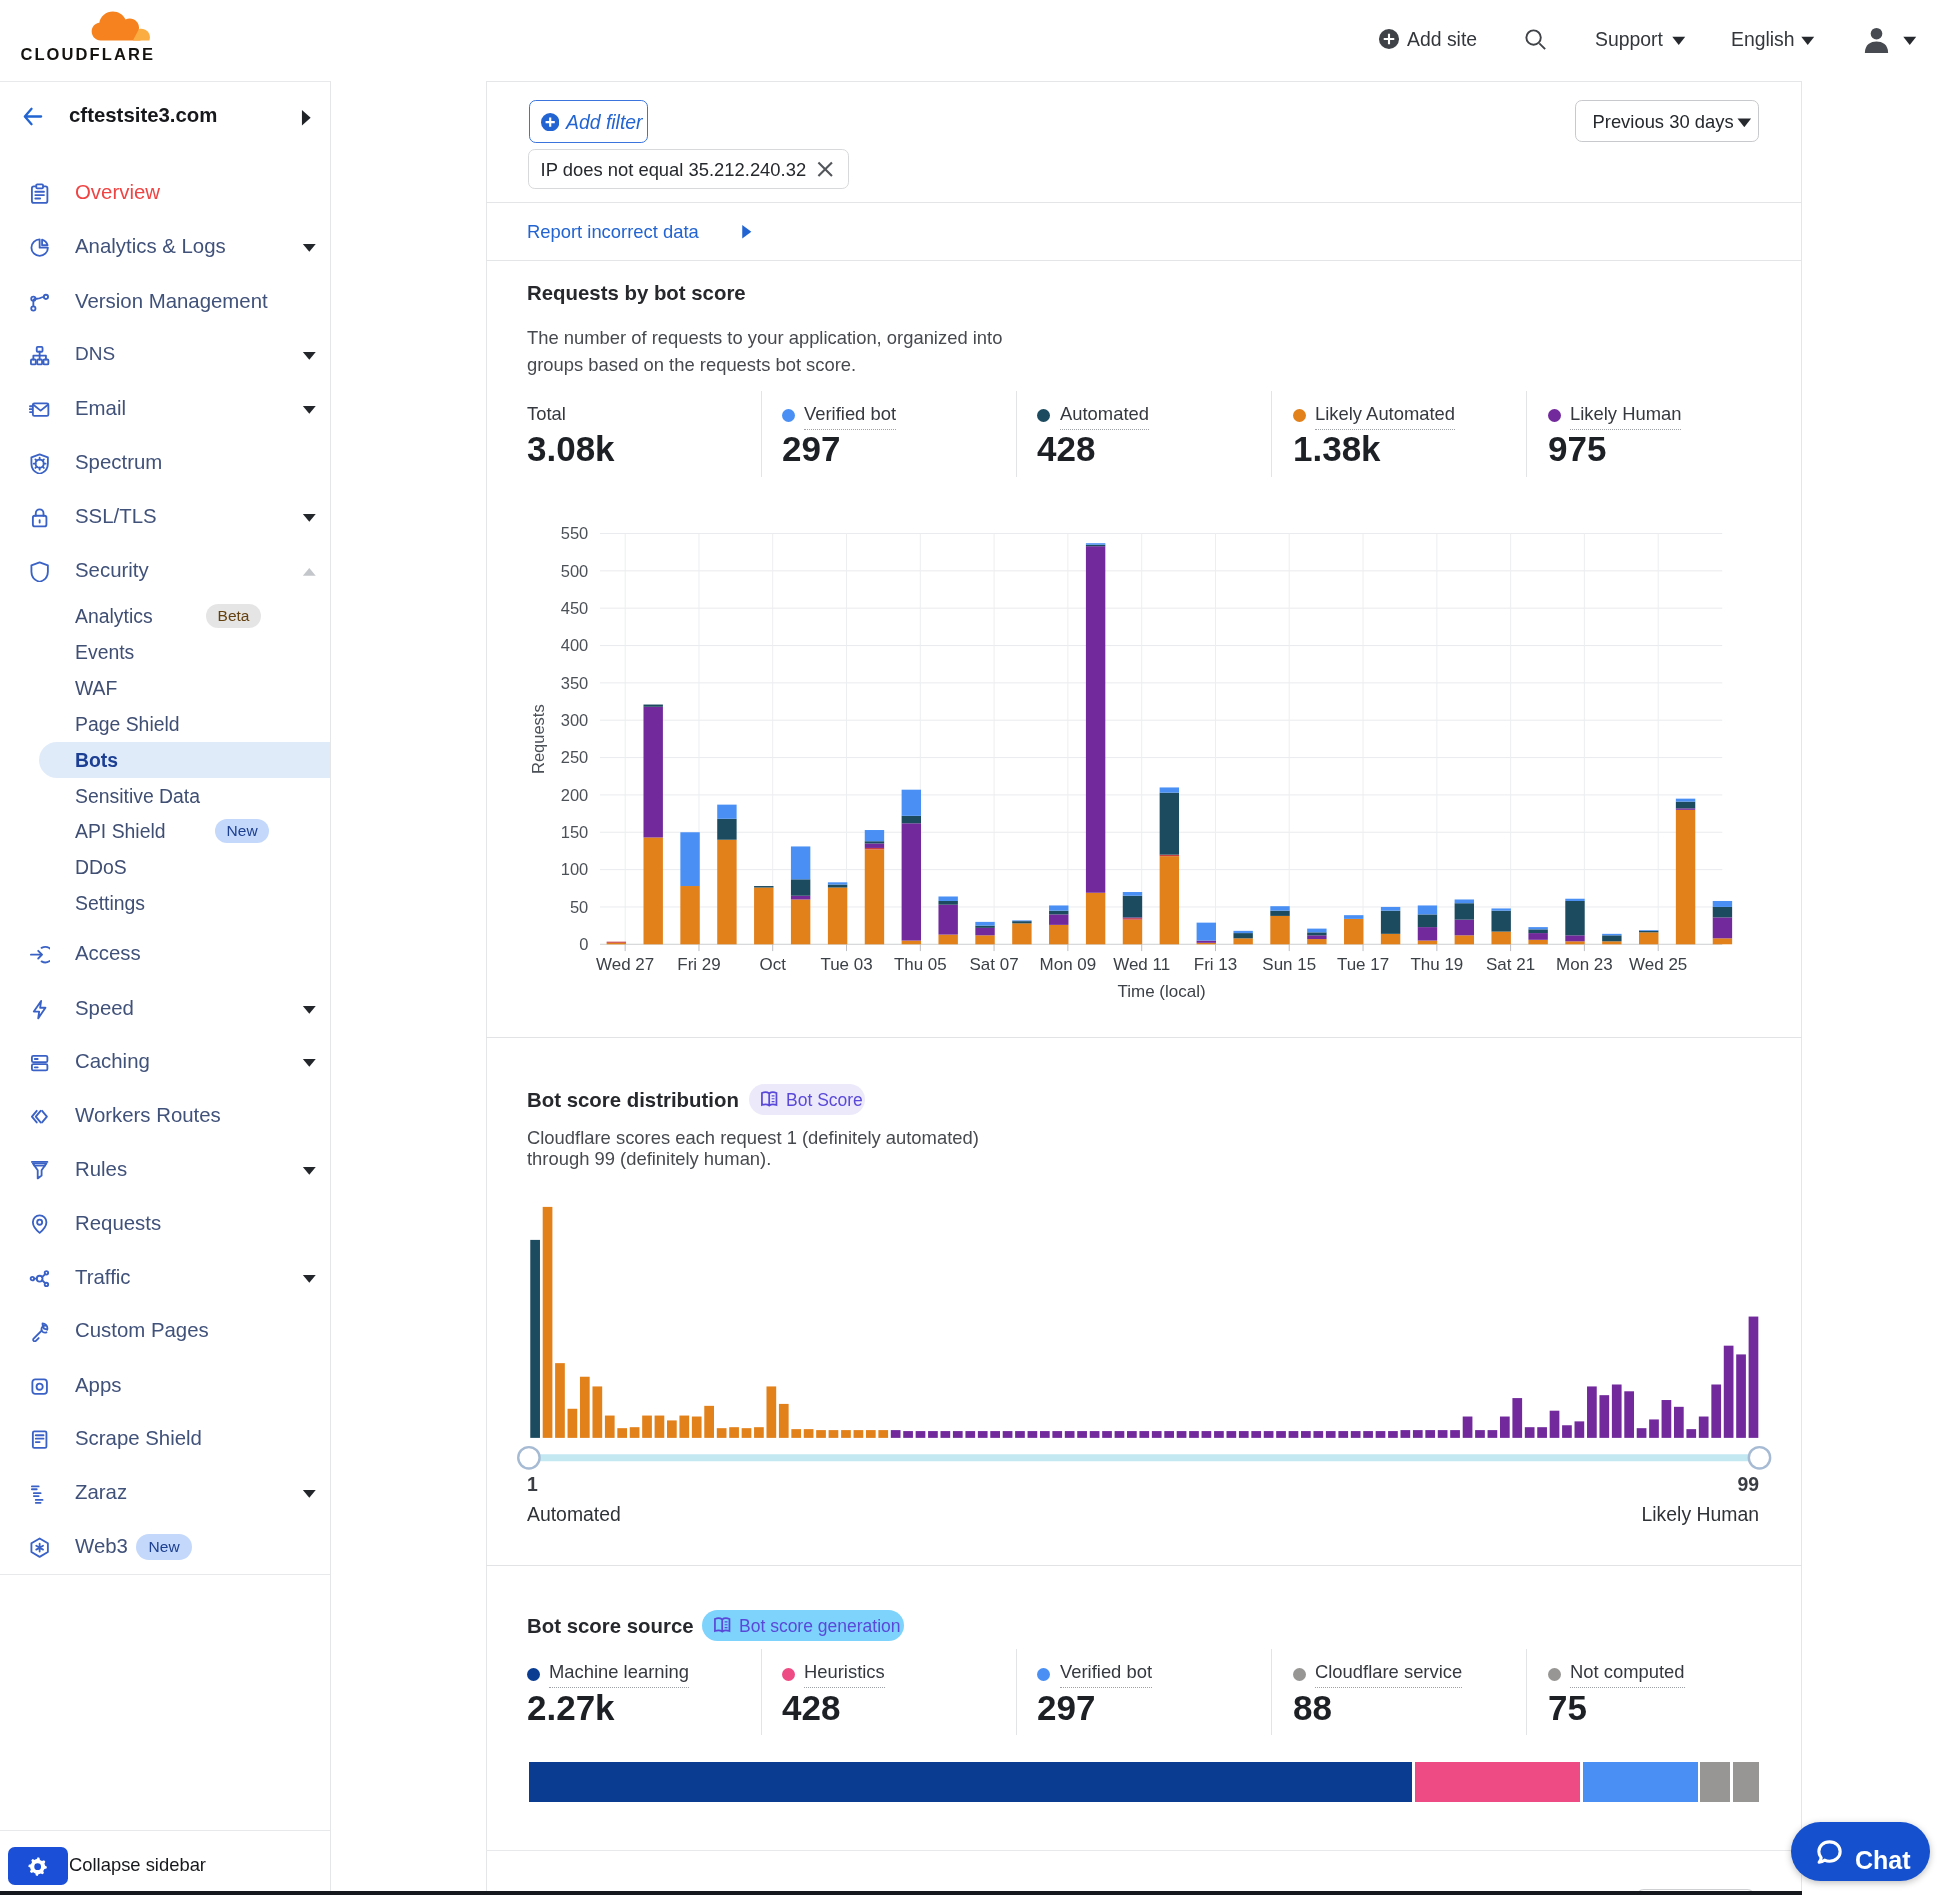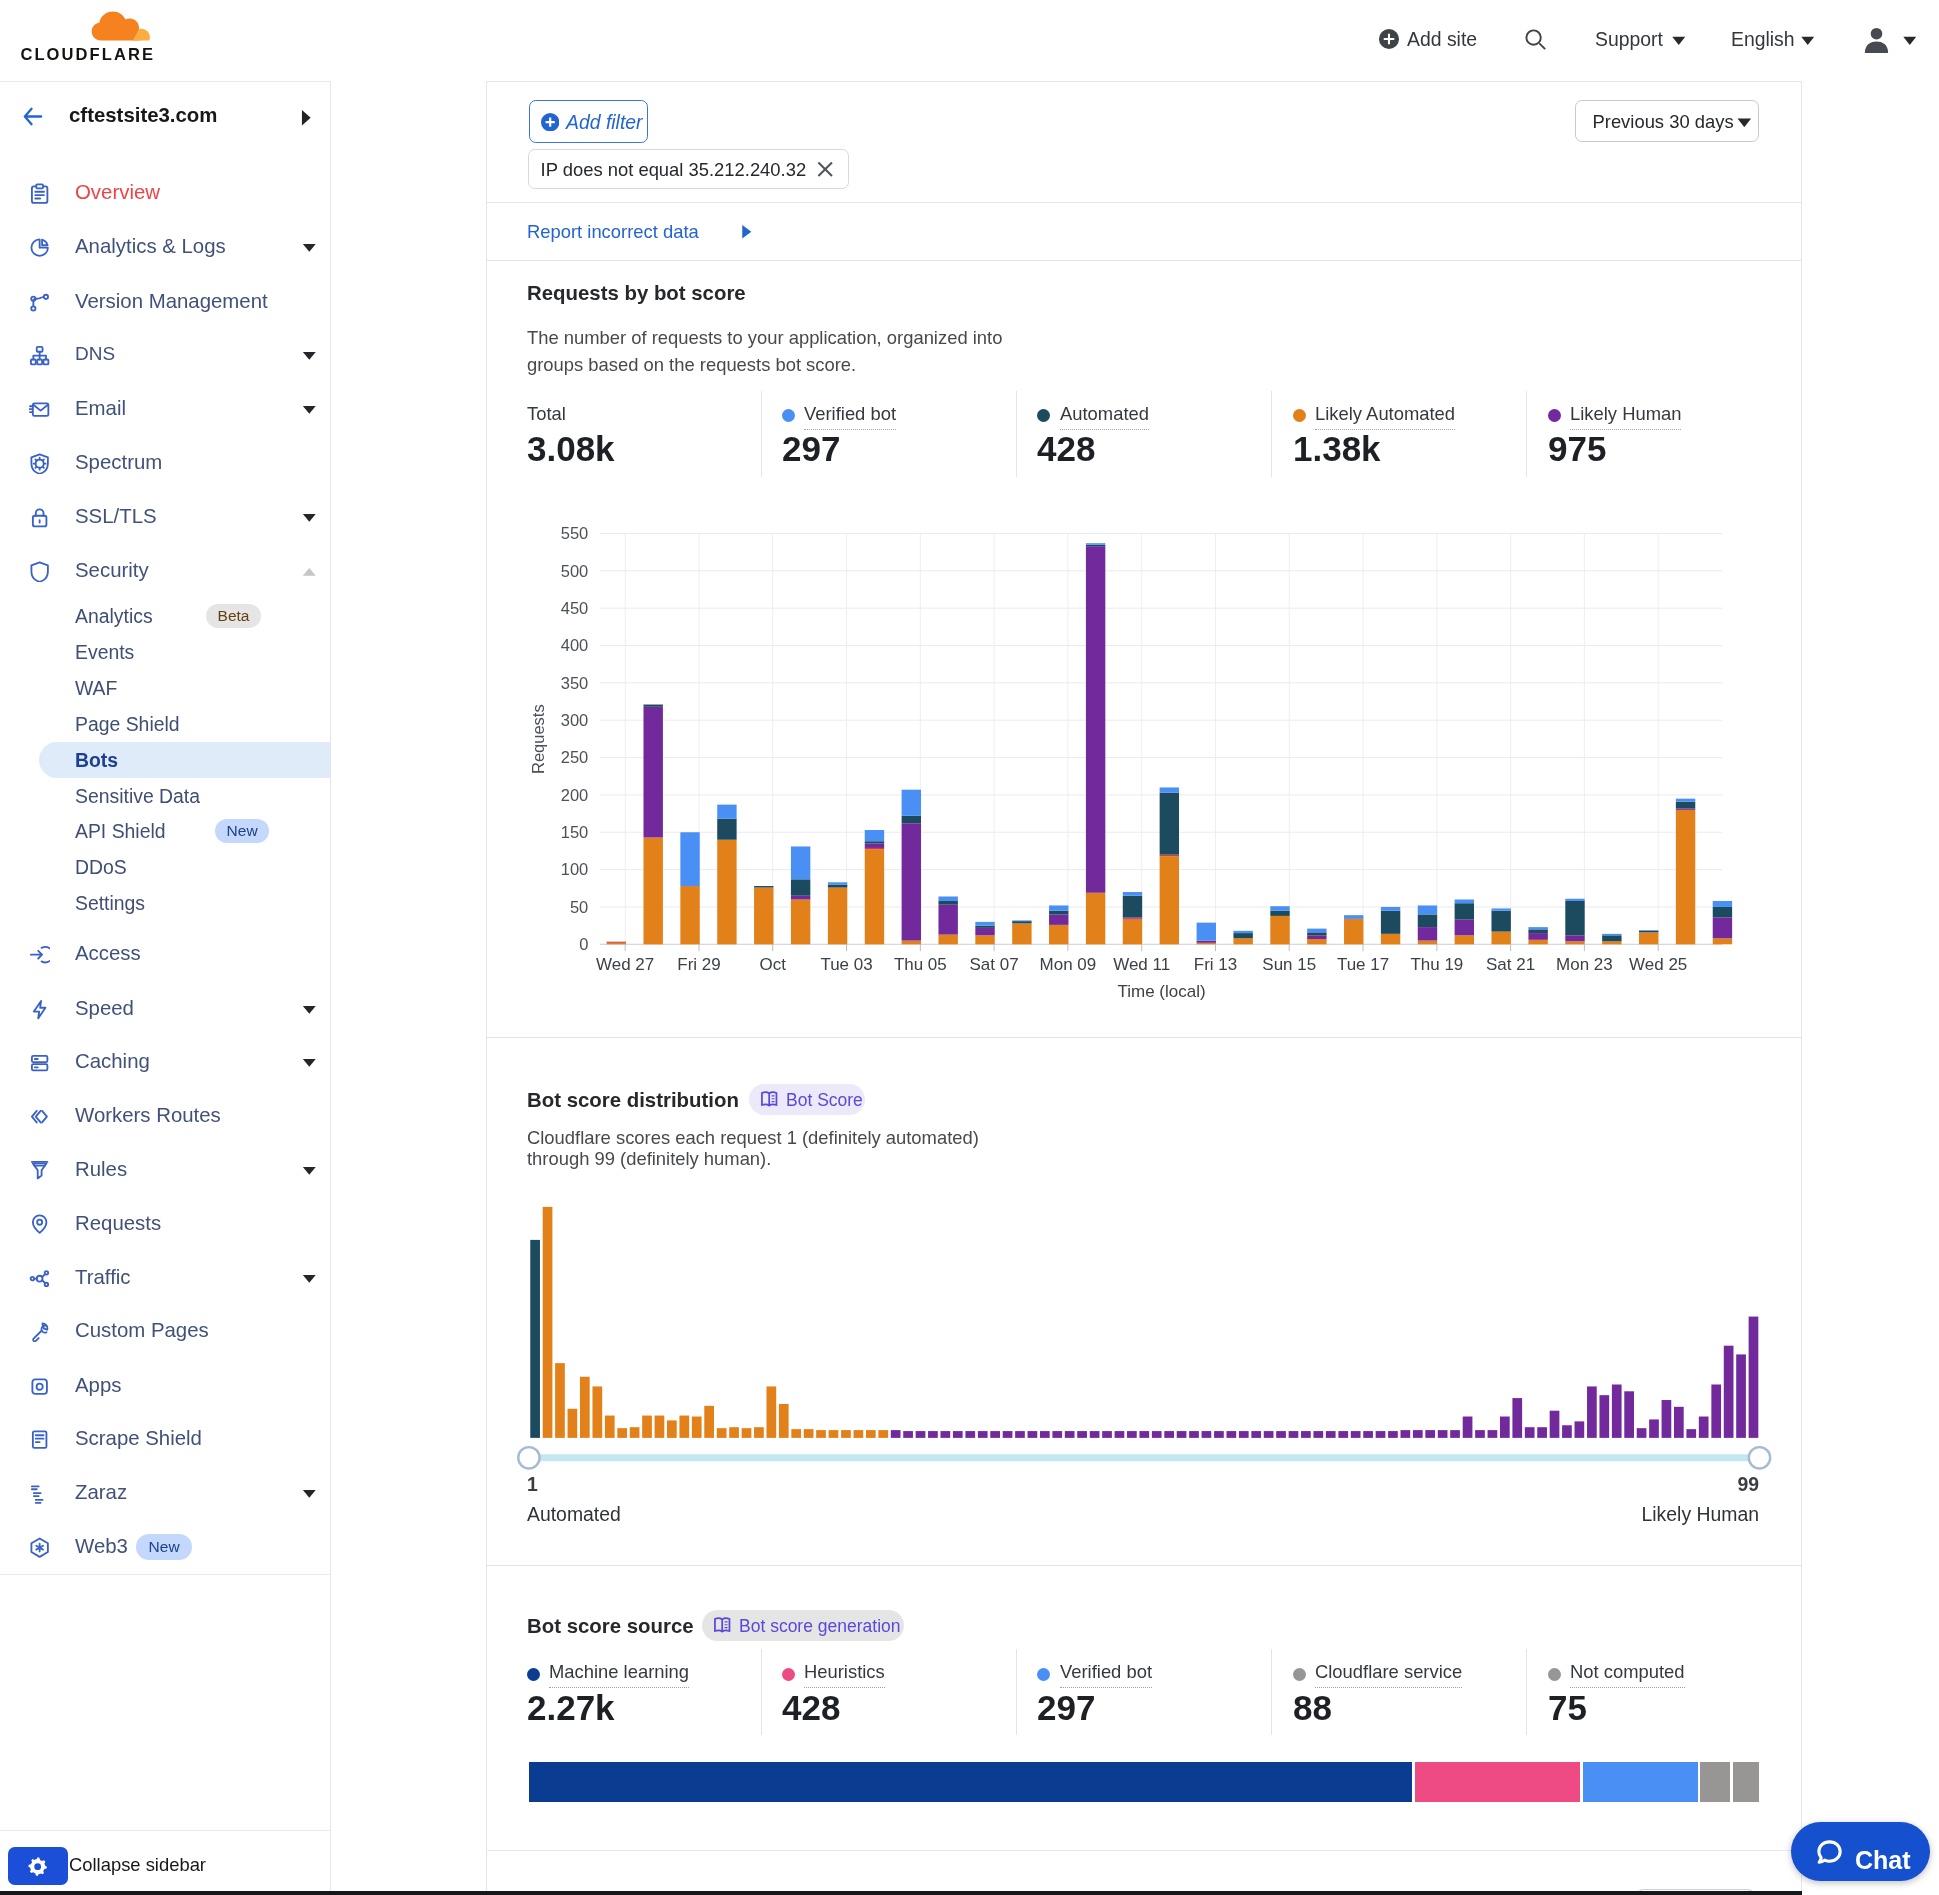--- a/index.html
+++ b/index.html
@@ -602,21 +602,21 @@
 <circle cx="545" cy="302.5" r="11" fill="#fff" stroke="#a6bbd3" stroke-width="2.5"></circle>
 <circle cx="1813" cy="302.5" r="11" fill="#fff" stroke="#a6bbd3" stroke-width="2.5"></circle>
 </svg>
 
 <div class="abs" style="left:527px;top:1473px;font-size:19.4px;font-weight:700;color:#3a3e44;">1</div>
 <div class="abs" style="left:1708px;top:1473px;width:51px;text-align:right;font-size:19.4px;font-weight:700;color:#3a3e44;">99</div>
 <div class="abs" style="left:527px;top:1503px;font-size:19.4px;color:#2f3338;">Automated</div>
 <div class="abs" style="left:1565px;top:1503px;width:194px;text-align:right;font-size:19.4px;color:#2f3338;">Likely Human</div>
 
 <div class="abs" style="left:527px;top:1615px;font-size:20.4px;font-weight:700;color:#26282c;white-space:nowrap;">Bot score source</div>
-<div class="abs" style="left:702px;top:1610px;width:202px;height:31px;background:#e5e5e5;border-radius:15.5px;">
+<div class="abs" style="left:702px;top:1610px;width:202px;height:31px;background:#7dd3fc;border-radius:15.5px;">
   <svg class="abs" style="left:10.7px;top:6.8px;" width="18.4" height="16.5" viewBox="0 0 19 17">
     <path d="M9.5 2.5 C7.5 1 4.5 1 2 2 V14.5 C4.5 13.5 7.5 13.5 9.5 15 C11.5 13.5 14.5 13.5 17 14.5 V2 C14.5 1 11.5 1 9.5 2.5 Z M9.5 2.5 V15" fill="none" stroke="#5a49d8" stroke-width="1.8"></path>
     <path d="M12 5 h3 M12 8 h3 M12 11 h3" stroke="#5a49d8" stroke-width="1.2"></path>
   </svg>
   <div class="abs" style="left:37px;top:5.8px;font-size:17.5px;color:#5a49d8;white-space:nowrap;">Bot score generation</div>
 </div>
 
 <div class="abs" style="left:527px;top:1668px;width:12.6px;height:12.6px;border-radius:6.8px;background:#0a3d92;"></div>
 <div class="abs" style="left:549px;top:1661px;font-size:18.4px;color:#35393f;border-bottom:1.9px dotted #9fa3a8;padding-bottom:3.9px;white-space:nowrap;">Machine learning</div>
 <div class="abs" style="left:527px;top:1688px;font-size:35px;font-weight:700;color:#1d2025;white-space:nowrap;">2.27k</div>

